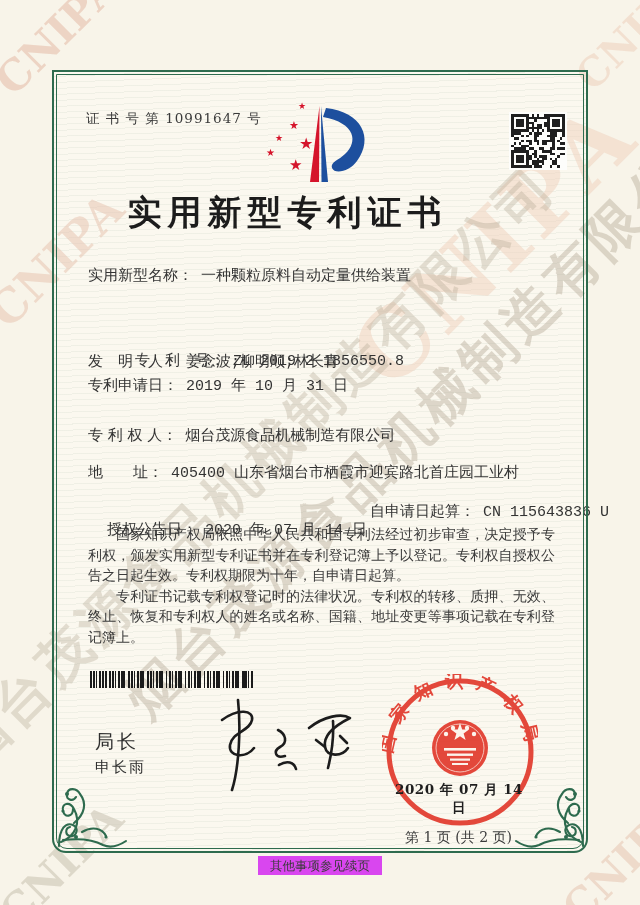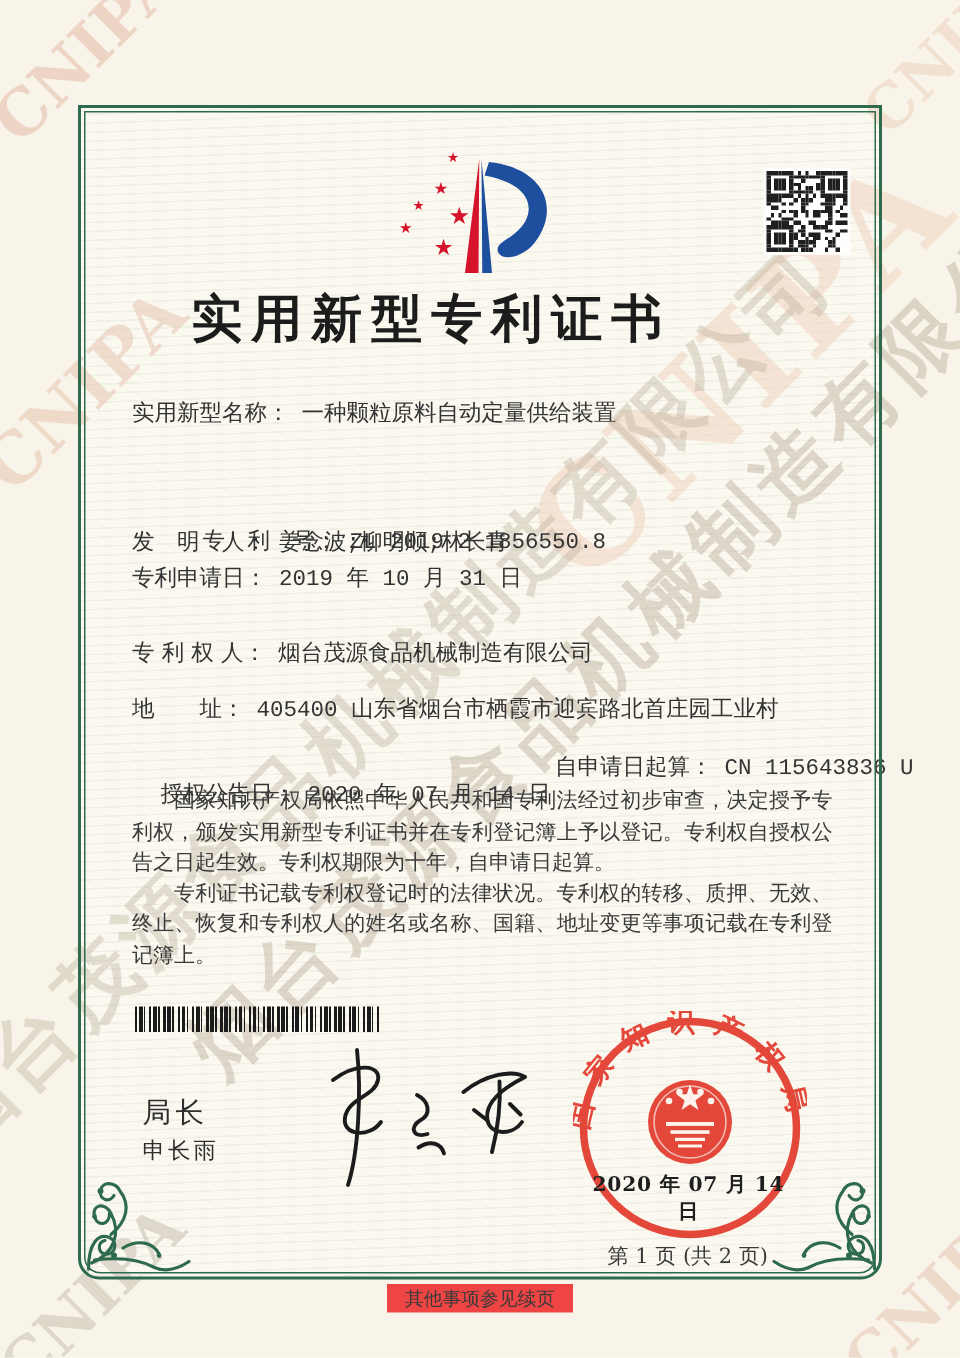--- a/index.html
+++ b/index.html
@@ -86,21 +86,21 @@
   .signer-title { left:95px; top:729px; font-size:19px; letter-spacing:3px; color:#2e2e2e; }
   .signer-name  { left:95px; top:758px; font-size:15px; letter-spacing:2px; color:#2e2e2e; }
   .signature    { left:182px; top:688px; }
 
   .seal { left:382px; top:674px; width:156px; height:156px; opacity:.93; }
   .seal-date { left:394px; top:781px; width:130px; text-align:center;
                font-size:13.5px; font-weight:600; color:#1e1e1e; letter-spacing:.5px; }
 
   .page-info { left:0; top:829px; width:512px; text-align:right; font-size:14px; color:#3a3a3a; }
   .foot-note { left:0; top:858px; width:640px; text-align:center; font-size:12.5px; color:#3a3a3a; }
-  .foot-note span { background:#ef4444; padding:2px 12px; }
+  .foot-note span { background:#d946ef; padding:2px 12px; }
 </style>
 </head>
 <body>
 
 <div class="wm-layer">
   <span class="wm wm-tl">CNIPA</span>
   <span class="wm wm-tr">CNIPA</span>
   <span class="wm wm-lm">CNIPA</span>
   <span class="wm wm-big">CNIPA</span>
   <span class="wm wm-bl">CNIPA</span>
@@ -138,20 +138,21 @@
   <g fill="#2e6b4e">
     <circle cx="13" cy="18" r="2"></circle>
       <circle cx="22" cy="61" r="2"></circle>
     <circle cx="52" cy="61" r="1.6"></circle>
       <circle cx="9" cy="35" r="1.6"></circle>
   </g>
 </svg>
 
 <div class="content">
 
+  <div class="abs cert-no">证 书 号 第 10991647 号</div>
 
   <div class="abs logo">
     <svg width="115" height="92" viewBox="0 0 115 92">
       <path d="M64,12 C100,16 112,42 95,65 C88,75 73,79 70,72 C68,66 77,64 83,58 C96,46 94,27 61,21 Z" fill="#1d4f9e"></path>
       <polygon points="57.5,10 48,86 57,86" fill="#d5142b"></polygon>
       <polygon points="59,10 59.5,86 66,86" fill="#1d4f9e"></polygon>
     </svg>
     <span class="star" style="left:36px; top:6px;  font-size:9px;">★</span>
     <span class="star" style="left:27px; top:24px; font-size:11px;">★</span>
     <span class="star" style="left:13px; top:38px; font-size:9px;">★</span>

